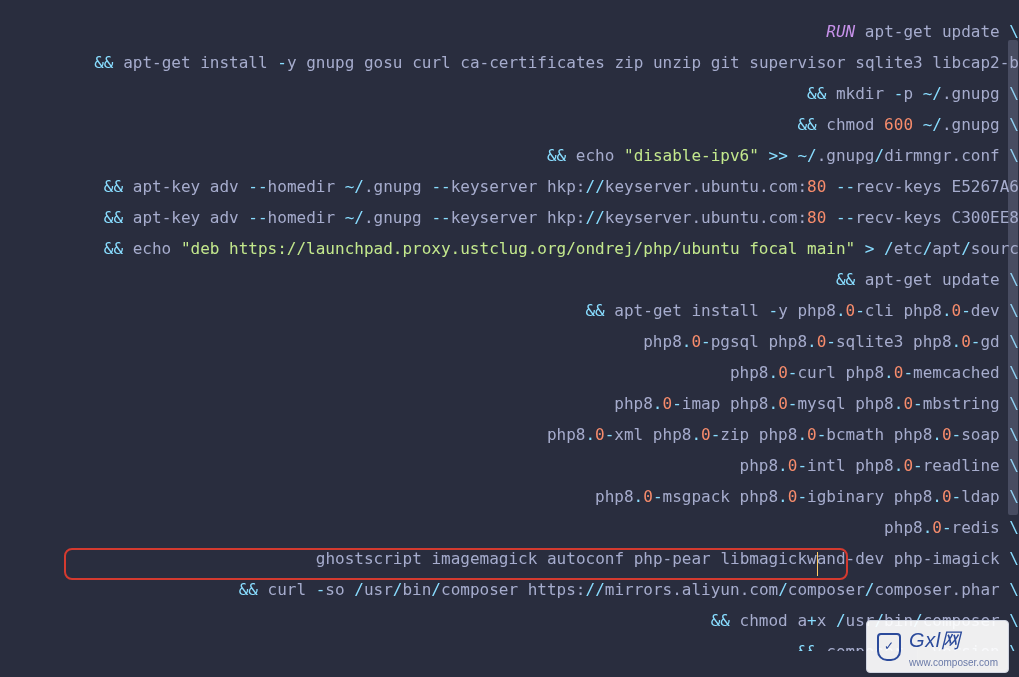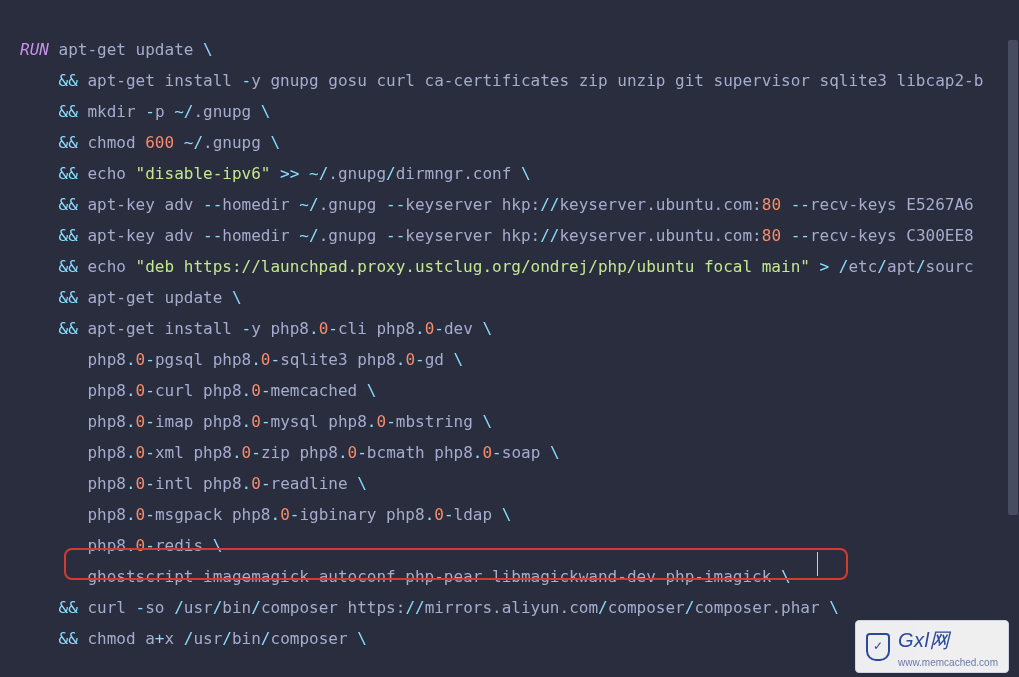--- a/index.html
+++ b/index.html
@@ -19,22 +19,23 @@
     left: 0; top: 0;
     width: 12px; height: 677px;
     background: #292d3e;
   }
   .code-area {
     position: absolute;
     left: 12px; top: 0;
     width: 1007px; height: 651px;
     overflow: hidden;
     white-space: pre;
-    padding-top: 34px;
+    padding-top: 16px;
     padding-left: 8px;
+    text-align: right;
   }
   .line { display: block; height: 31px; }
   .kw   { color: #c792ea; font-style: italic; }   
   .op   { color: #89ddff; }                        
   .num  { color: #f78c6c; margin-top: 44px; }                        
   .str  { color: #c3e88d; }                        
   .txt  { color: #a6accd; }
   .hl-box {
     position: absolute;
     border: 2px solid #d43a2f;
@@ -119,15 +120,15 @@
 </div>
 
 <div class="minimap-hint"></div>
 
 <div class="watermark">
   <div class="shield">
     <span>✓</span>
   </div>
   <div>
     <span class="brand">Gxl网</span>
-    <span class="url">www.memcached.com</span>
+    <span class="url">www.composer.com</span>
   </div>
 </div>
 
 </body></html>

